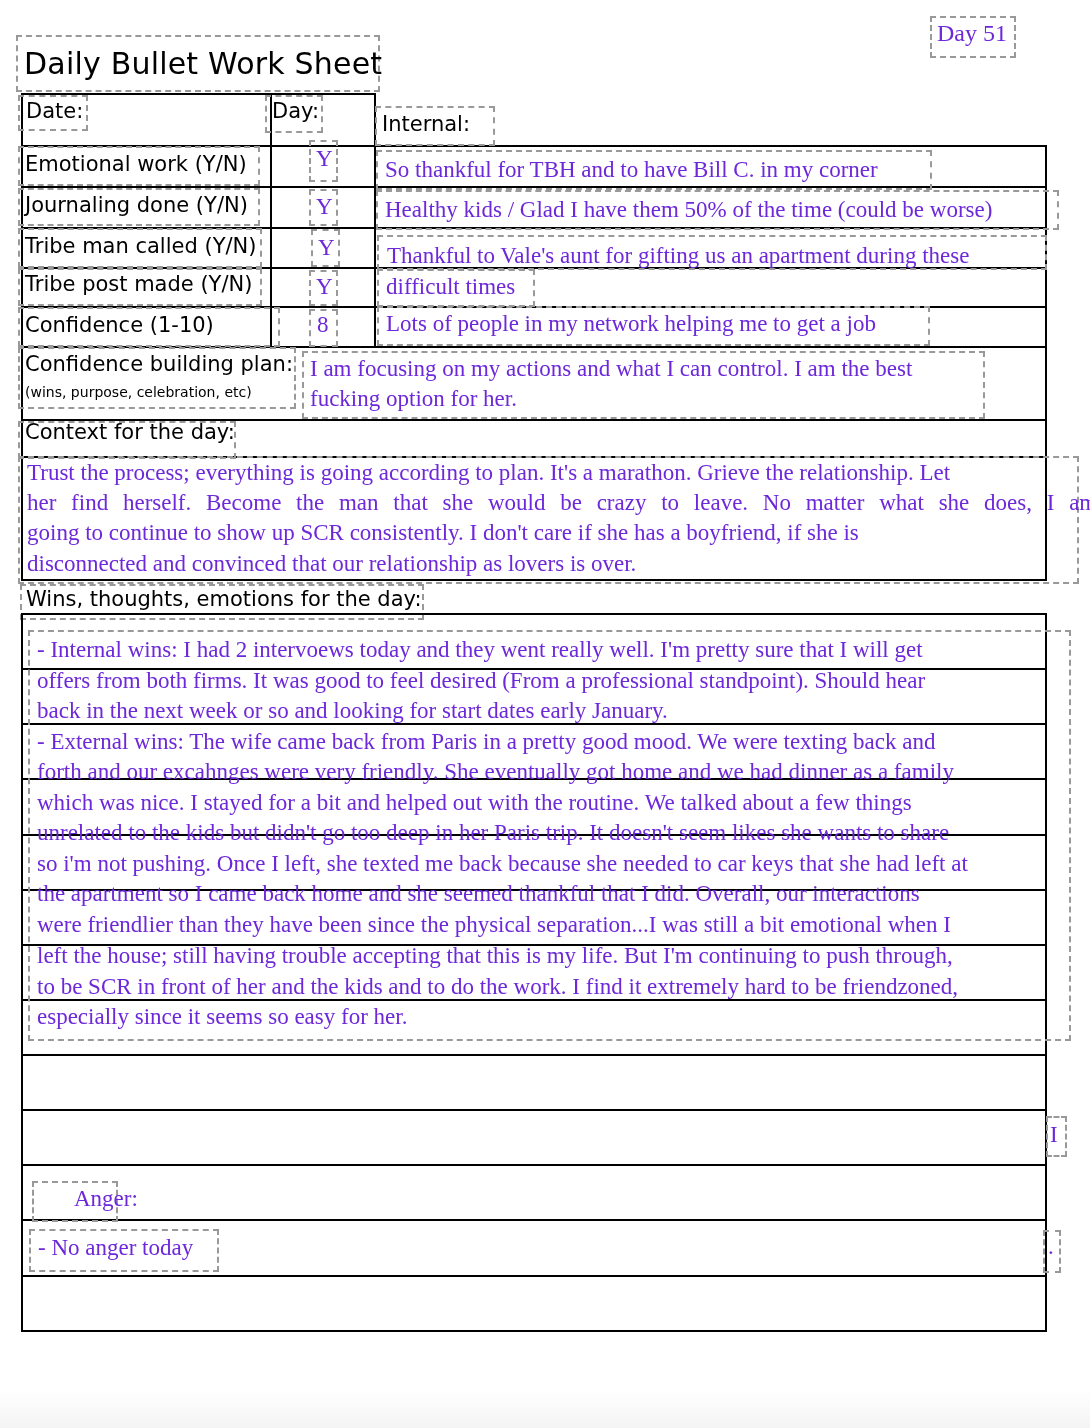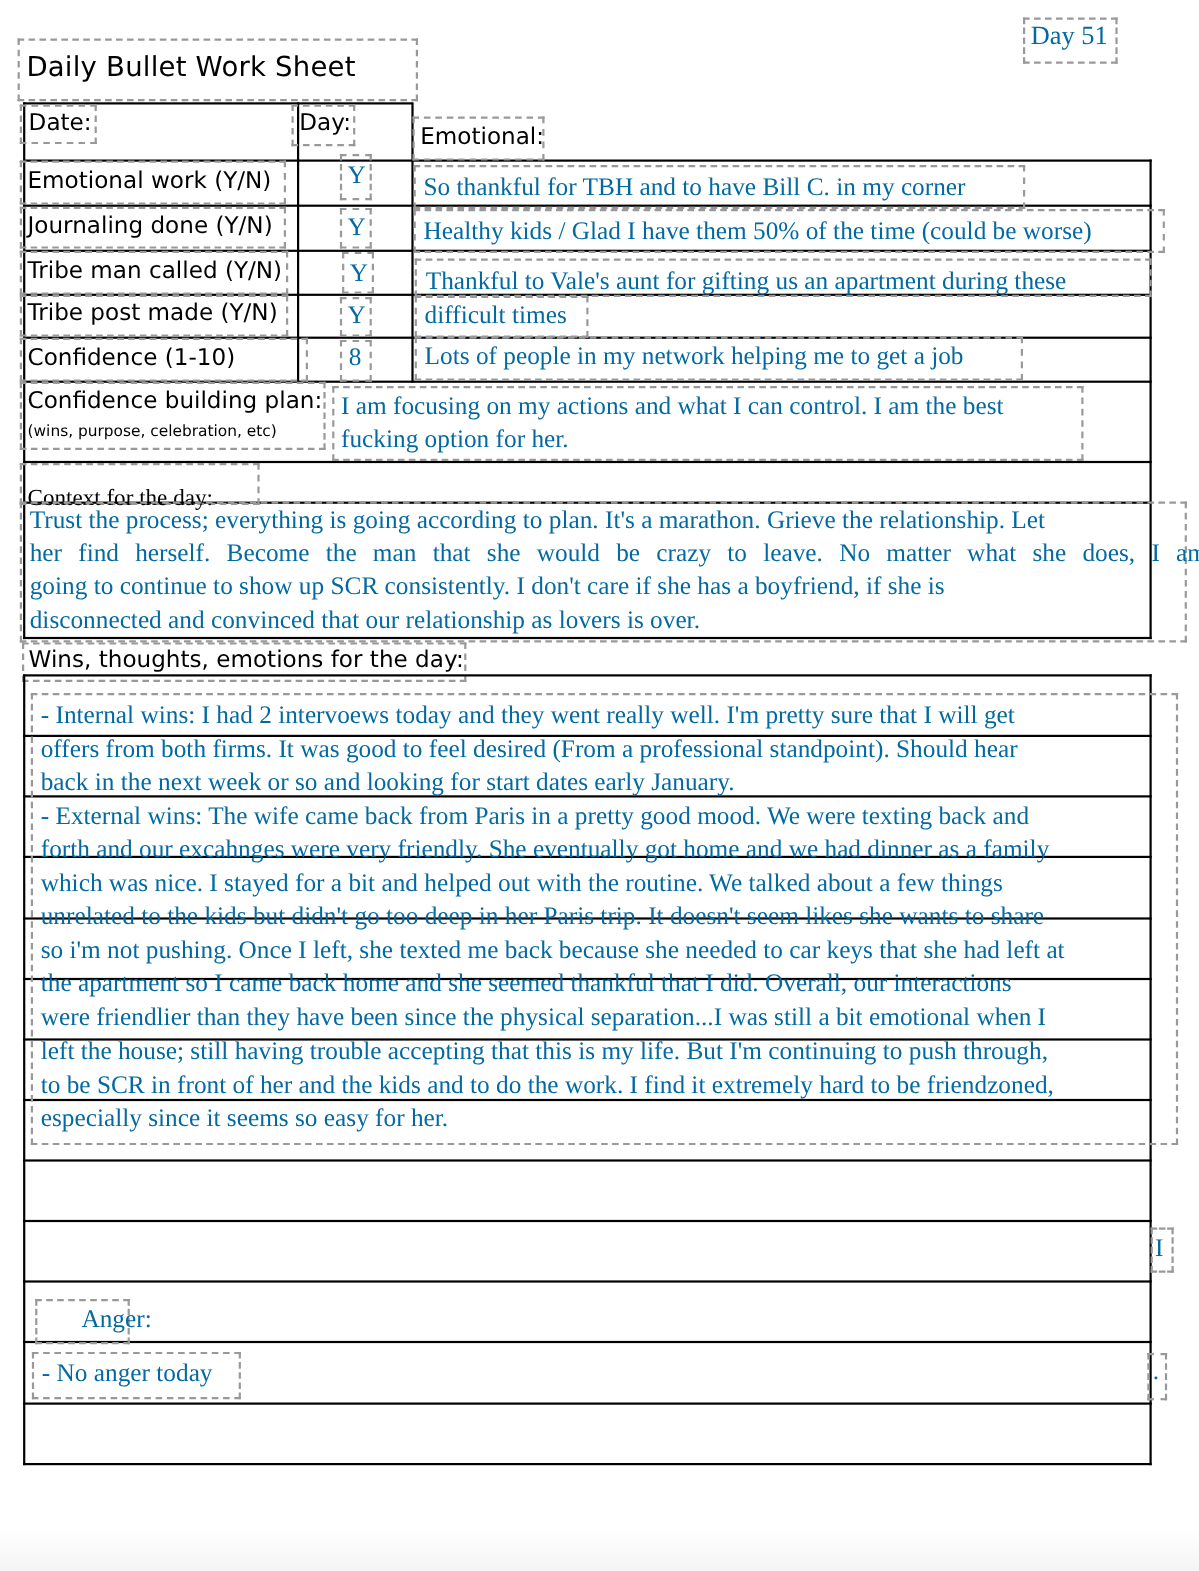--- a/index.html
+++ b/index.html
@@ -2,26 +2,26 @@
 <html><head>
 <meta charset="utf-8">
 <style>
   html, body { margin:0; padding:0; }
   body {
     width:1090px; height:1428px; position:relative; overflow:hidden;
     background: linear-gradient(to bottom, #ffffff 0px, #ffffff 1390px, #f4f4f4 1428px);
   }
   .abs { position:absolute; }
   .sans { font-family:"DejaVu Sans", "Liberation Sans", sans-serif; color:#000; }
-  .serif { font-family:"Liberation Serif", "DejaVu Serif", serif; color:#0369a1; }
+  .serif { font-family:"Liberation Serif", "DejaVu Serif", serif; color:#6d28d9; }
   .dash { position:absolute; border:2px dashed #999; box-sizing:border-box; }
   .hl { position:absolute; height:2px; background:#000; }
   .vl { position:absolute; width:2px; background:#000; }
   .txt { white-space:nowrap; }
-  .title { font-size:25px; letter-spacing:0.2px; }
+  .title { font-size:30px; letter-spacing:0.2px; }
   .lbl { font-size:21px; }
   .small { font-size:14px; }
   .srf { font-size:23px; }
 </style>
 </head>
 <body>
 
 <div class="dash" style="left:930px;top:16px;width:86px;height:42px;"></div>
 <div class="abs serif txt" style="left:937px;top:20px;font-size:24px;">Day 51</div>
 
@@ -46,21 +46,21 @@
 
 <div class="dash" style="left:18px;top:95px;width:70px;height:36px;"></div>
 <div class="abs sans txt lbl" style="left:26px;top:99px;">Date:</div>
 <div class="abs" style="left:90px;top:96px;width:178px;height:46px;"></div>
 
 <div class="dash" style="left:265px;top:95px;width:58px;height:38px;"></div>
 <div class="abs sans txt lbl" style="left:272px;top:99px;">Day:</div>
 <div class="abs" style="left:324px;top:96px;width:48px;height:46px;"></div>
 
 <div class="dash" style="left:375px;top:106px;width:120px;height:40px;"></div>
-<div class="abs sans txt lbl" style="left:382px;top:112px;">Emotional:</div>
+<div class="abs sans txt lbl" style="left:382px;top:112px;">Internal:</div>
 
 <div>
   <div class="dash" style="left:18px;top:146px;width:242px;height:40px;"></div>
   <div class="abs sans txt lbl" style="left:25px;top:152px;">Emotional work  (Y/N)</div>
   <div class="dash" style="left:309px;top:140px;width:29px;height:42px;"></div>
   <div class="abs serif txt srf" style="left:316px;top:146px;">Y</div>
 
   <div class="dash" style="left:18px;top:188px;width:242px;height:38px;"></div>
   <div class="abs sans txt lbl" style="left:25px;top:193px;">Journaling done (Y/N)</div>
   <div class="dash" style="left:309px;top:189px;width:29px;height:37px;"></div>
@@ -100,21 +100,21 @@
 </div>
 
 <div class="dash" style="left:18px;top:347px;width:278px;height:62px;"></div>
 <div class="abs sans txt lbl" style="left:25px;top:352px;">Confidence building plan:</div>
 <div class="abs sans txt small" style="left:25px;top:384px;">(wins, purpose, celebration, etc)</div>
 <div class="dash" style="left:302px;top:351px;width:683px;height:68px;"></div>
 <div class="abs serif txt srf" style="left:310px;top:356px;">I am focusing on my actions and what I can control. I am the best</div>
 <div class="abs serif txt srf" style="left:310px;top:386px;">fucking option for her.</div>
 
 <div class="dash" style="left:18px;top:421px;width:218px;height:38px;"></div>
-<div class="abs sans txt lbl" style="left:25px;top:440px;font-family:Liberation Serif, serif;">Context for the day:</div>
+<div class="abs sans txt lbl" style="left:25px;top:420px;">Context for the day:</div>
 <div class="dash" style="left:18px;top:456px;width:1061px;height:128px;"></div>
 <div>
   <div class="abs serif txt srf" style="left:27px;top:460px;">Trust the process; everything is going according to plan. It's a marathon. Grieve the relationship.  Let</div>
   <div class="abs serif txt srf" style="left:27px;top:490px;word-spacing:9px;">her find herself. Become the man that she would be crazy to leave. No matter what she does, I am</div>
   <div class="abs serif txt srf" style="left:27px;top:520px;">going to continue to show up SCR consistently. I don't care if she has a boyfriend,  if she is</div>
   <div class="abs serif txt srf" style="left:27px;top:551px;">disconnected and convinced that our relationship as lovers is over.</div>
 </div>
 
 <div class="dash" style="left:20px;top:584px;width:404px;height:36px;"></div>
 <div class="abs sans txt lbl" style="left:26px;top:587px;">Wins, thoughts, emotions for the day:</div>

